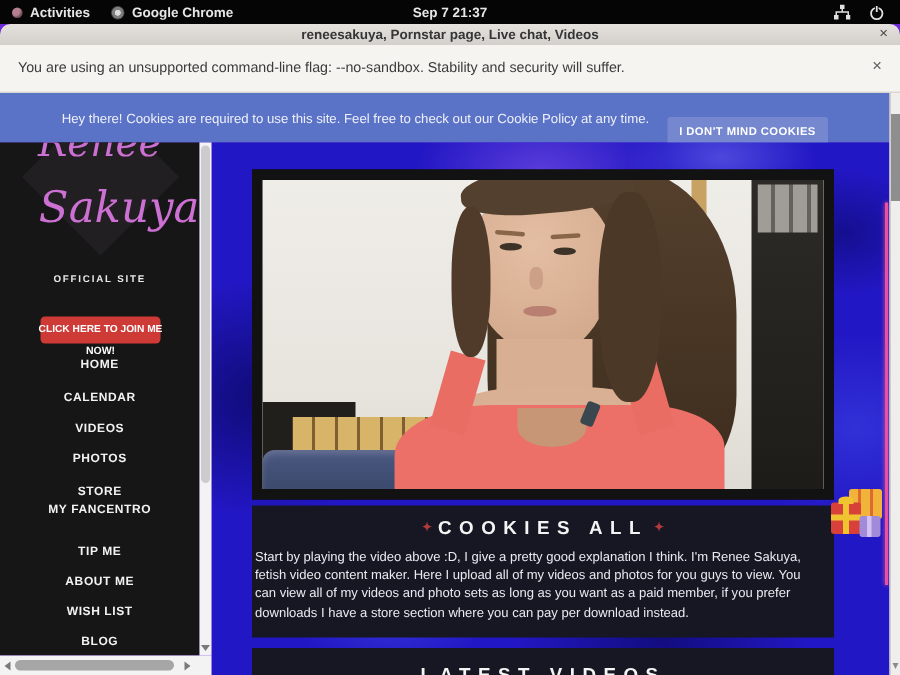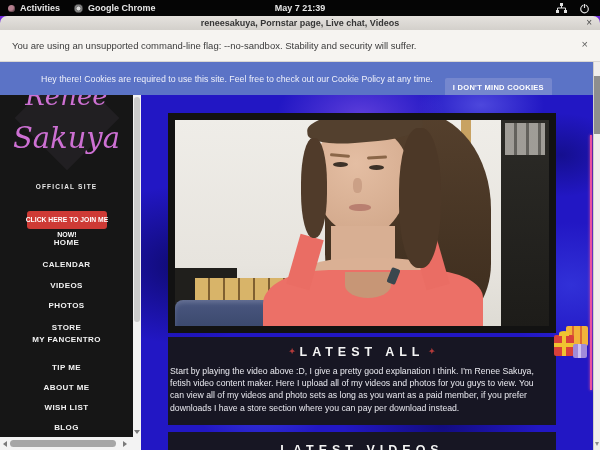--- a/index.html
+++ b/index.html
@@ -48,21 +48,21 @@
       radial-gradient(ellipse 140px 100px at 300px 330px, rgba(8,5,80,.6), transparent 70%),
       radial-gradient(ellipse 100px 80px at 120px 300px, rgba(82,104,248,.45), transparent 70%),
       radial-gradient(ellipse 120px 90px at 430px 190px, rgba(64,74,235,.5), transparent 70%),
       radial-gradient(ellipse 90px 60px at 420px 60px, rgba(10,8,100,.55), transparent 70%); }
 
   
   .sidebar { position:absolute; left:0; top:95px; width:133px; height:342px; background:#161616; overflow:hidden; }
   .logo-diamond { position:absolute; left:30px; top:-14px; width:74px; height:74px; background:#211f22; transform:rotate(45deg); }
   .logo1 { position:absolute; left:0; top:-14px; width:100%; text-align:center;
     font-family:"DejaVu Serif",serif; font-style:italic; font-size:26px; color:#cd70d3; }
-  .logo2 { position:absolute; left:0; top:26px; width:100%; text-align:center;
+  .logo2 { position:absolute; left:0; top:26px; width:100%; text-align:right;
     font-family:"DejaVu Serif",serif; font-style:italic; font-size:29px; color:#cd70d3; }
   .tagline { position:absolute; left:0; top:88px; width:100%; text-align:center;
     font-size:6.5px; letter-spacing:1.2px; color:#e9e9e9; font-weight:bold; }
   .join-btn { position:absolute; left:27px; top:116px; width:80px; height:18px; background:#ce3a35;
     border:none; border-radius:3px; cursor:pointer; overflow:visible; }
   .join-l1 { position:absolute; left:-10px; right:-10px; top:5px; text-align:center;
     font-size:6.8px; font-weight:bold; color:#fff; }
   .join-l2 { position:absolute; left:0; right:0; top:20px; text-align:center;
     font-size:7px; font-weight:bold; color:#fff; }
   .nav-item { position:absolute; left:0; width:133px; text-align:center; color:#f2f2f2;
@@ -165,21 +165,21 @@
     <div class="tb-left">
       <div class="tb-activities">
         <span class="tb-dot"></span>
         <span>Activities</span>
       </div>
       <div class="tb-app">
         <span class="chrome-ic"></span>
         <span>Google Chrome</span>
       </div>
     </div>
-    <div class="tb-clock">May 7 21:39</div>
+    <div class="tb-clock">Sep 7 21:37</div>
     <div class="tb-right">
       <svg class="icon-svg" width="11" height="11" viewBox="0 0 11 11">
         <rect x="4" y="0" width="3" height="3" fill="#e0e0e0"></rect>
         <rect x="0" y="7" width="3" height="3" fill="#e0e0e0"></rect>
         <rect x="8" y="7" width="3" height="3" fill="#e0e0e0"></rect>
         <path d="M5.5 3v2M1.5 7V5h8v2" stroke="#e0e0e0" stroke-width="1" fill="none"></path>
       </svg>
       <svg class="icon-svg" width="11" height="11" viewBox="0 0 11 11">
         <circle cx="5.5" cy="6" r="3.8" fill="none" stroke="#e0e0e0" stroke-width="1.2"></circle>
         <line x1="5.5" y1="0.5" x2="5.5" y2="5" stroke="#050505" stroke-width="2.4"></line>
@@ -231,21 +231,21 @@
         <div class="ph-strap-r"></div>
         <div class="ph-clv"></div>
         <div class="ph-tattoo"></div>
         <div class="ph-hair-fl"></div>
         <div class="ph-hair-fr"></div>
       </div>
     </div>
 
     <div class="welcome">
       <div class="w-head">
-        <span class="w-star">✦</span><span>LATEST ALL</span><span class="w-star">✦</span>
+        <span class="w-star">✦</span><span>COOKIES ALL</span><span class="w-star">✦</span>
       </div>
       <div class="w-body">Start by playing the video above :D, I give a pretty good explanation I think. I'm Renee Sakuya, fetish video content maker. Here I upload all of my videos and photos for you guys to view. You can view all of my videos and photo sets as long as you want as a paid member, if you prefer downloads I have a store section where you can pay per download instead.</div>
     </div>
 
     <div class="latest">
       <div class="l-head">LATEST VIDEOS</div>
     </div>
 
     <div class="pink-line"></div>
 

